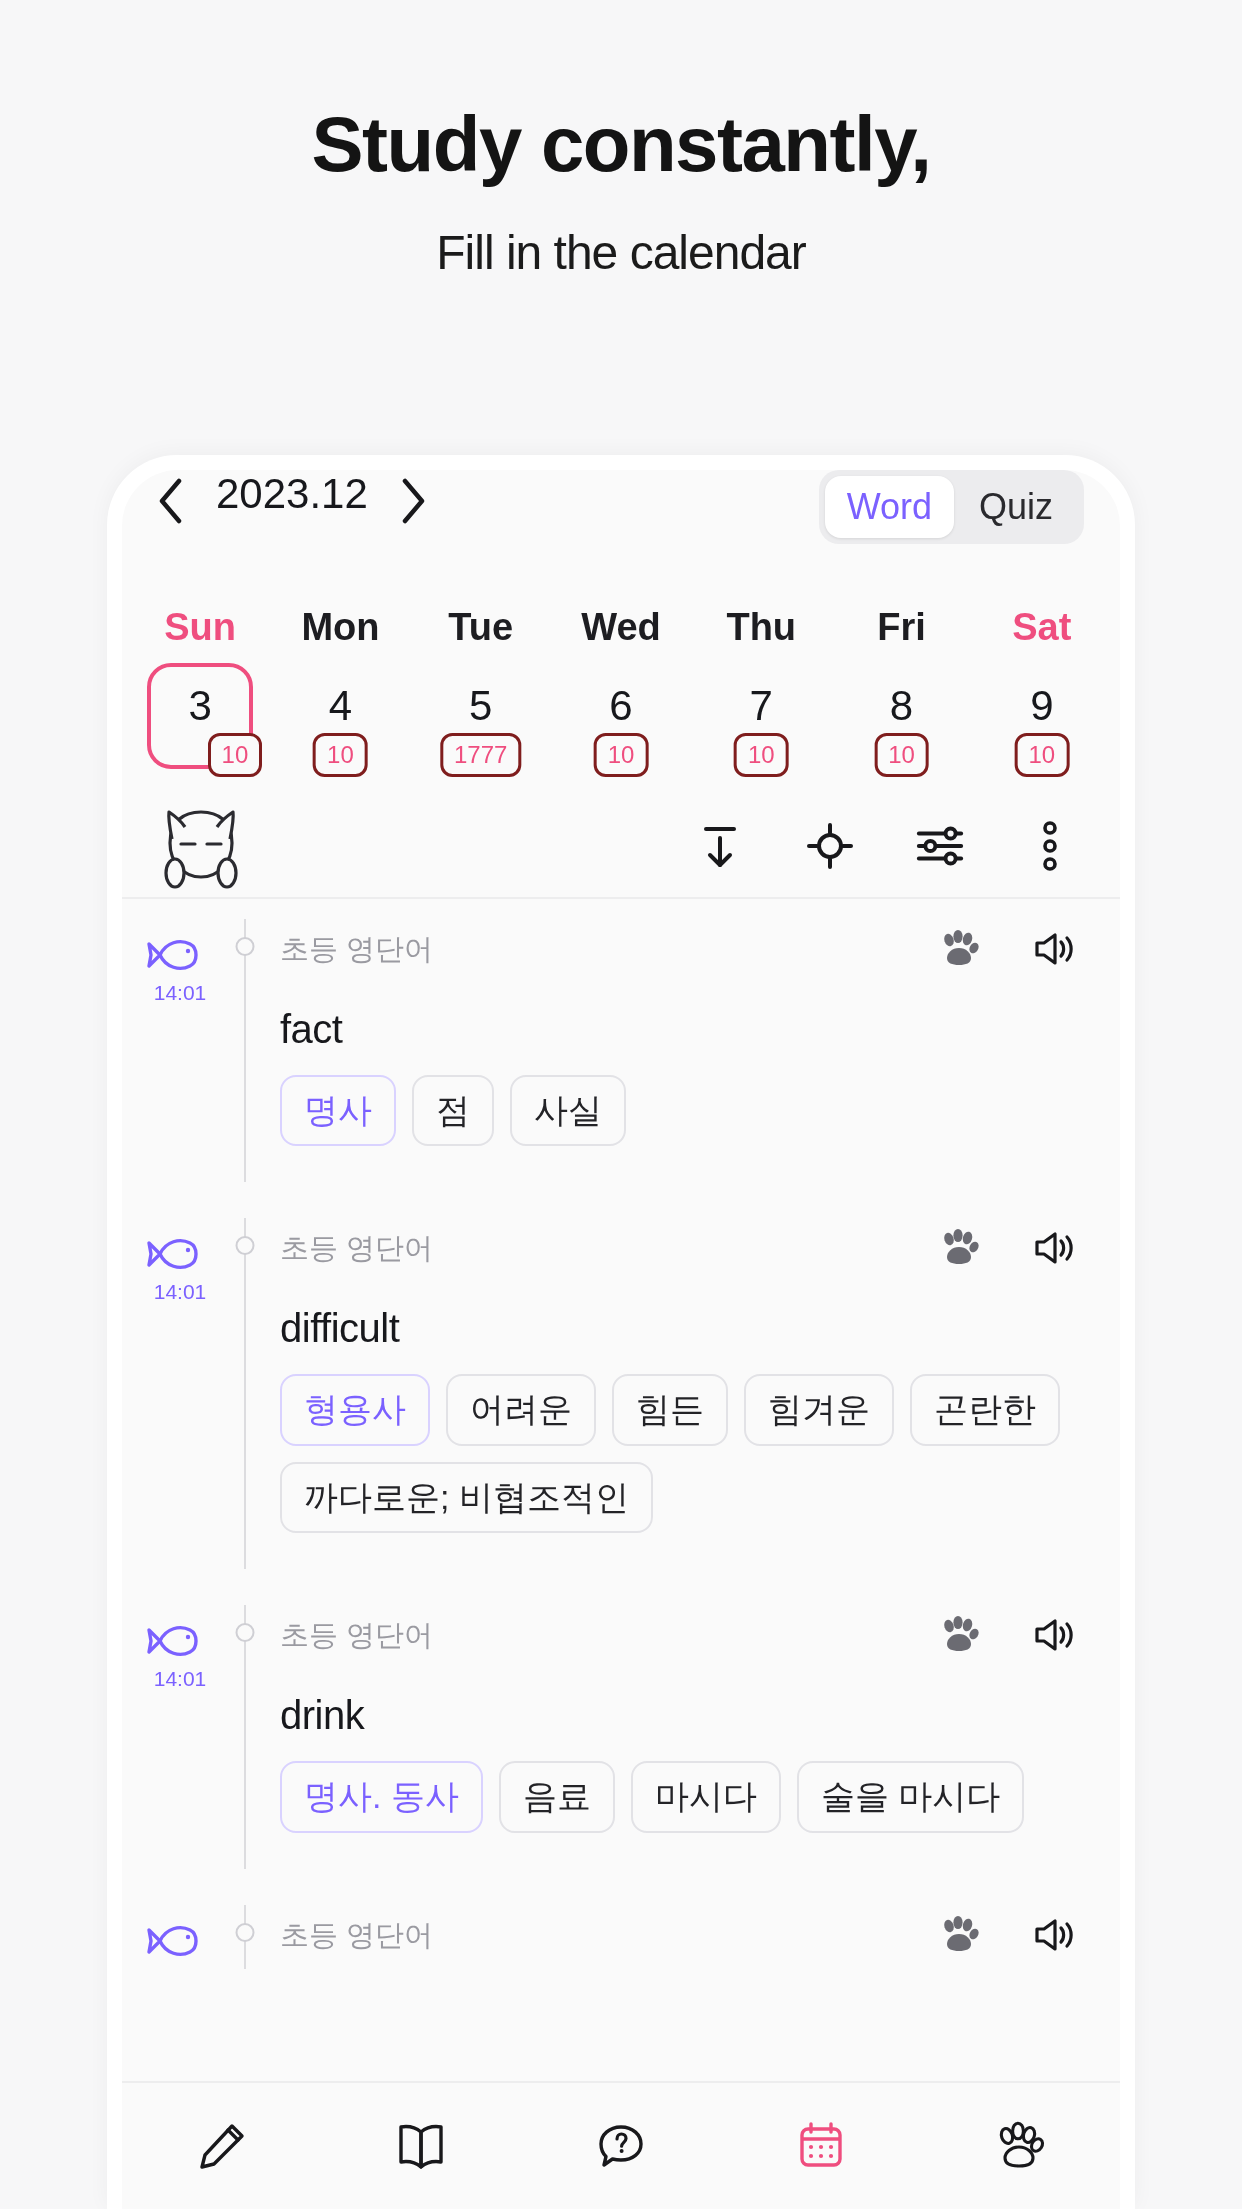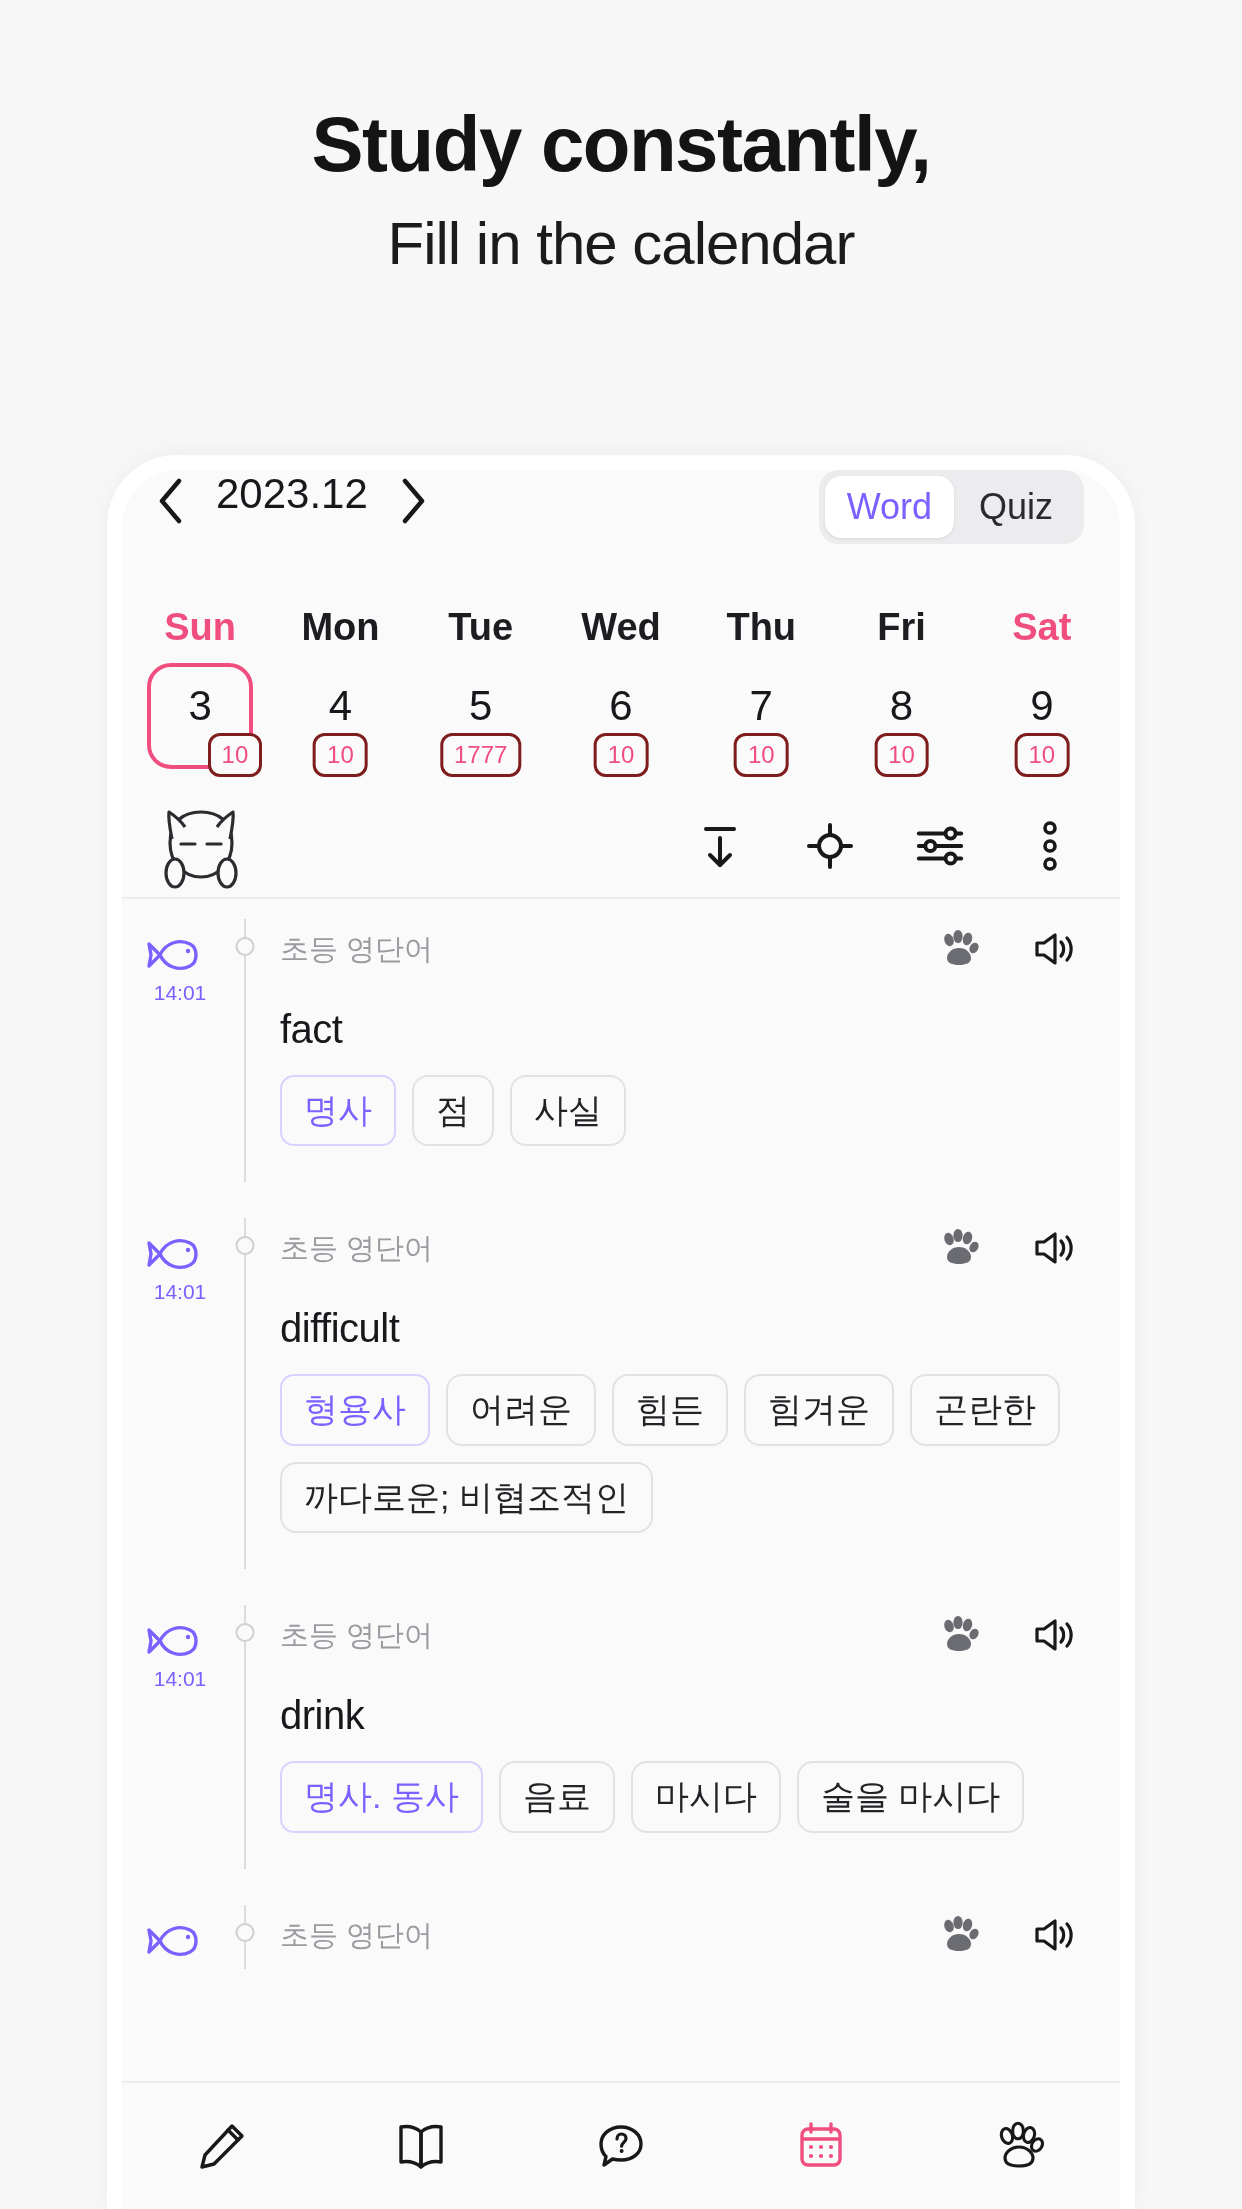--- a/index.html
+++ b/index.html
@@ -11,22 +11,22 @@
   }
   .page { position: relative; width: 1242px; height: 2209px; background: #f7f7f8; }
 
   
   .headline { padding-top: 104px; text-align: center; }
   .headline .l1 {
     font-size: 78px; font-weight: 700; color: #141414;
     letter-spacing: -1.5px; line-height: 1.05;
   }
   .headline .l2 {
-    font-size: 60px; font-weight: 400; color: #1b1b1b;
-    letter-spacing: -1px; line-height: 1.05; margin-top: 26px;
+    font-size: 48px; font-weight: 400; color: #1b1b1b;
+    letter-spacing: -1px; line-height: 1.05; margin-top: 42px;
   }
 
   
   .phone {
     position: absolute; left: 107px; top: 455px;
     width: 1028px; height: 1754px;
     background: #ffffff;
     border-radius: 70px 70px 0 0;
     box-shadow: 0 -2px 22px rgba(0,0,0,0.045);
     overflow: hidden;
@@ -160,21 +160,21 @@
   .eword {
     font-size: 40px; color: #17181c; font-weight: 400;
     margin: 26px 0 0 0; line-height: 1.1; letter-spacing: -0.5px;
   }
   .tags { display: flex; flex-wrap: wrap; gap: 16px; margin-top: 24px; }
   .tag {
     border: 2px solid #e2e2e6; border-radius: 16px;
     padding: 15px 22px; font-size: 34px; color: #232327;
     background: #fafafa; line-height: 1.1; white-space: nowrap;
   }
-  .tag.pos { border-color: #d9d2ff; color: #7b61ff; border-radius: 14px; }
+  .tag.pos { border-color: #d9d2ff; color: #7b61ff; }
   .entry.e1 { padding-top: 20px; }
   .entry.e2 { padding-top: 38px; }
   .entry.e3 { padding-top: 38px; }
   .entry.e4 { padding-top: 38px; }
   .entry .pad-b { height: 34px; }
 
   
   .bottomnav {
     flex: none; height: 128px;
     display: flex; align-items: center;

